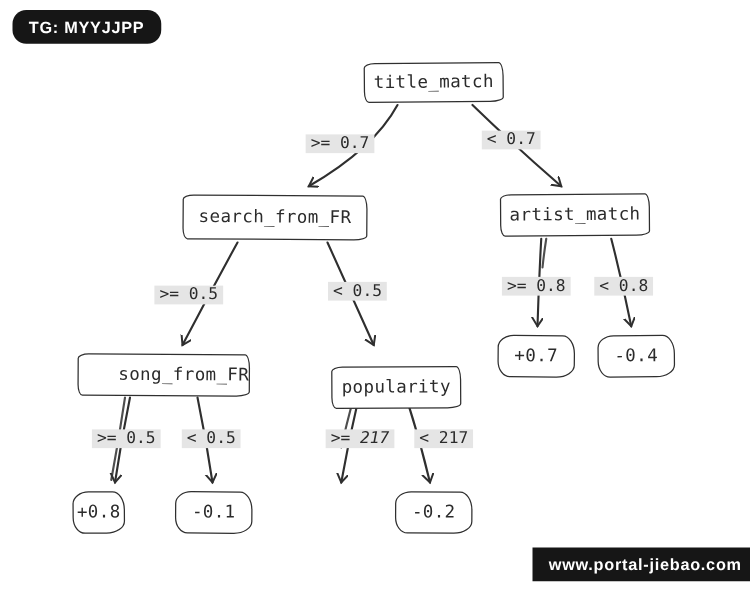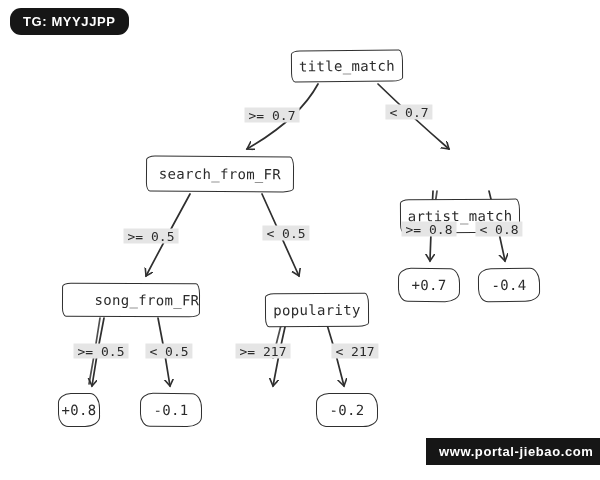--- a/index.html
+++ b/index.html
@@ -103,21 +103,21 @@
   </svg>
 
   <div class="node" style="left:291px; top:50px; width:112px; height:32px; transform:rotate(-0.5deg);">
     <span>title_match</span>
   </div>
 
   <div class="node" style="left:146px; top:156px; width:148px; height:36px; transform:rotate(0.4deg);">
     <span>search_from_FR</span>
   </div>
 
-  <div class="node" style="left:400px; top:155px; width:120px; height:34px; transform:rotate(-0.4deg);margin-top:44px;">
+  <div class="node" style="left:400px; top:155px; width:120px; height:34px; transform:rotate(-0.4deg);">
     <span>artist_match</span>
   </div>
 
   <div class="node" style="left:62px; top:283px; width:138px; height:34px; transform:rotate(0.3deg);padding-left:32px;">
     <span>song_from_FR</span>
   </div>
 
   <div class="node" style="left:251px; top:293px; width:104px; height:34px; transform:rotate(-0.3deg);margin-left:14px;">
     <span>popularity</span>
   </div>
@@ -152,21 +152,21 @@
   <div class="edge-label" style="left:286px; top:233px;"><span>&lt; 0.5</span></div>
 
   <div class="edge-label" style="left:429px; top:229px;"><span>&gt;= 0.8</span></div>
 
   <div class="edge-label" style="left:499px; top:229px;"><span>&lt; 0.8</span></div>
 
   <div class="edge-label" style="left:101px; top:351px;"><span>&gt;= 0.5</span></div>
 
   <div class="edge-label" style="left:169px; top:351px;"><span>&lt; 0.5</span></div>
 
-  <div class="edge-label" style="left:263px; top:351px;"><span>&gt;= 217</span></div>
+  <div class="edge-label" style="left:288px; top:351px;font-style:italic;"><span>&gt;= 217</span></div>
 
   <div class="edge-label" style="left:355px; top:351px;"><span>&lt; 217</span></div>
 
   <div class="badge" style="left:10px; top:8px;border-radius:11px;">
     <span>TG: MYYJJPP</span>
   </div>
 
   <div class="badge" style="left:426px; top:438px;">
     <span>www.portal-jiebao.com</span>
   </div>

